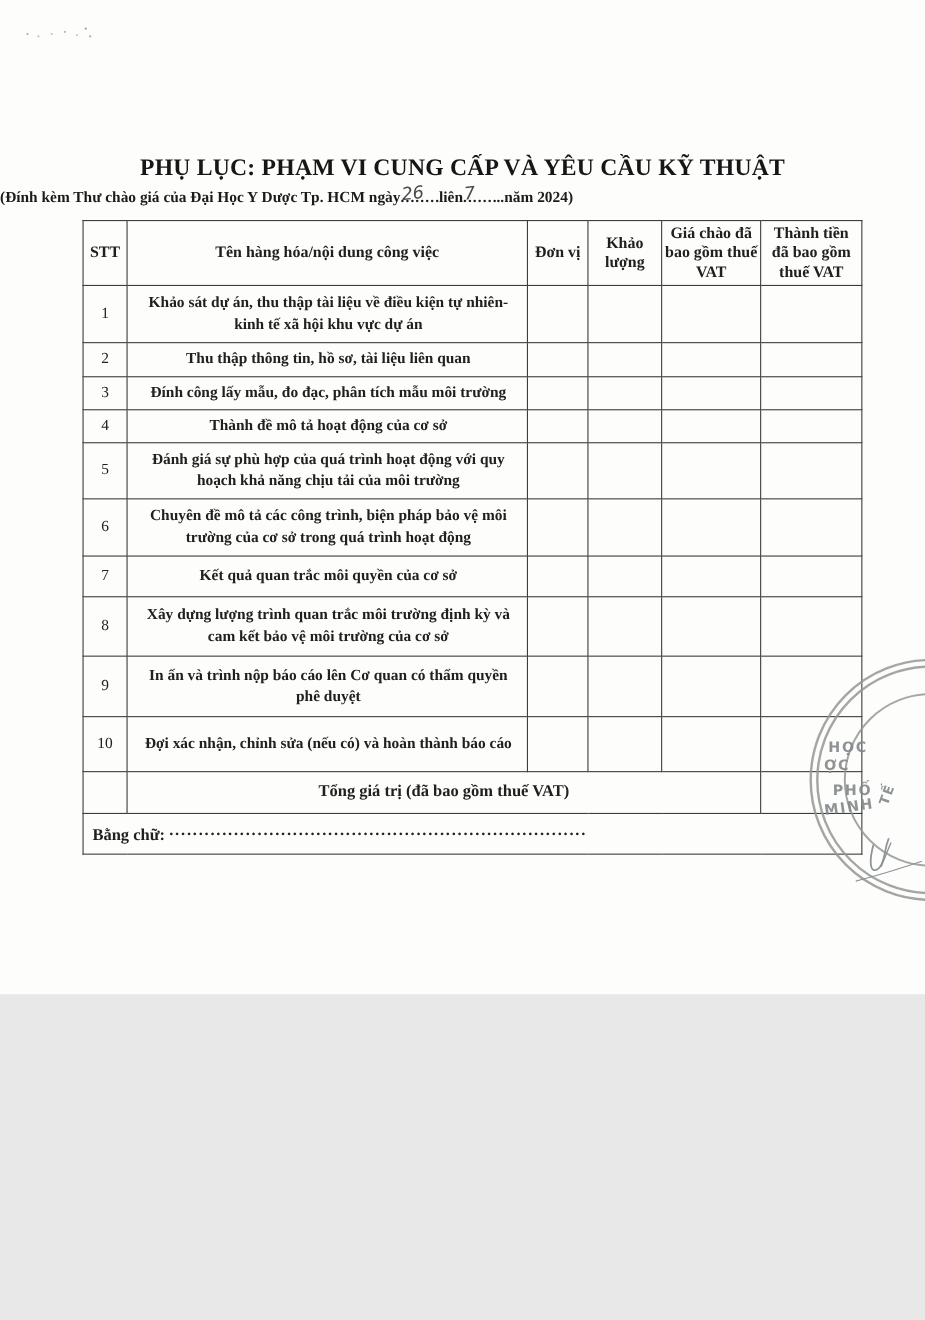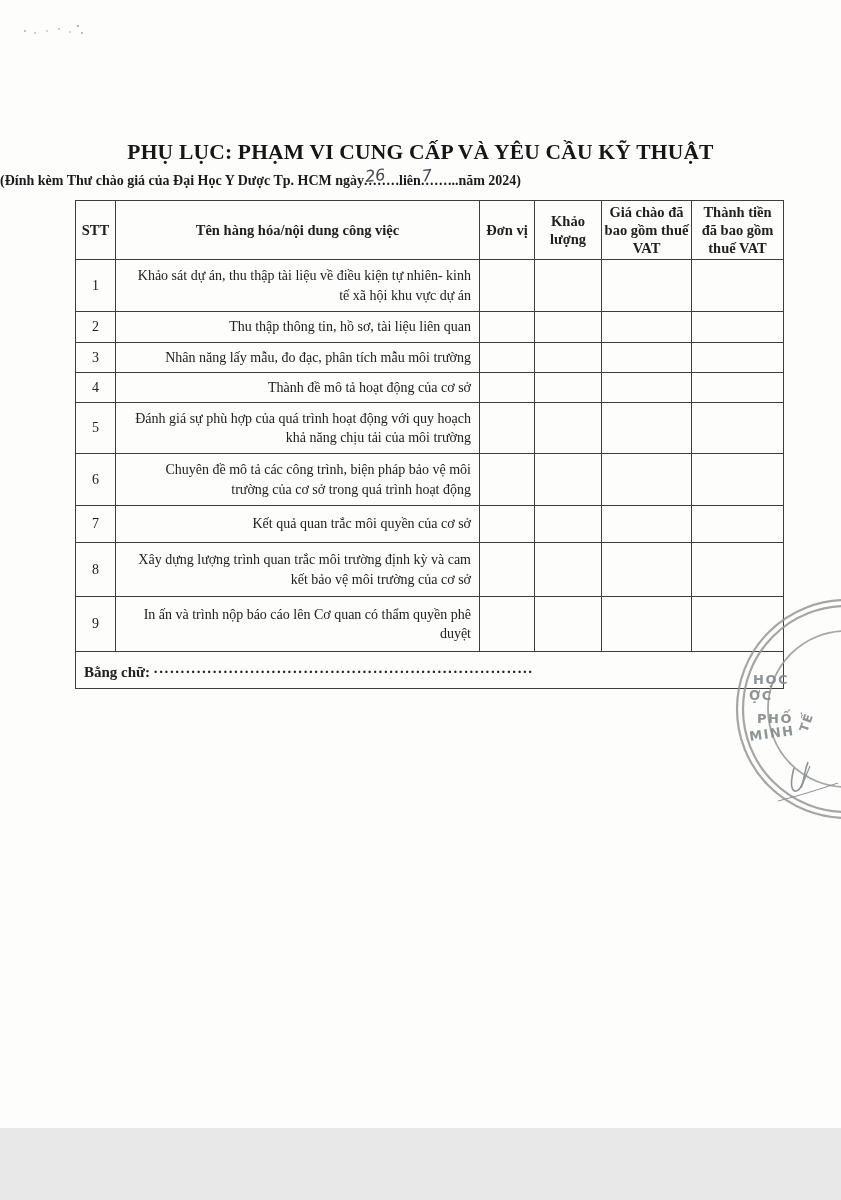--- a/index.html
+++ b/index.html
@@ -1,17 +1,17 @@
 <!DOCTYPE html>
 <html><head>
 <meta charset="utf-8">
 <style>
   html,body{margin:0;padding:0;background:#e8e8e8;}
   .page{
-    position:relative;width:841px;height:1128px;background:#fdfdfc;
+    position:relative;width:841px;height:904px;background:#fdfdfc;
     overflow:hidden;margin:0 auto;
     font-family:"Liberation Serif","DejaVu Serif",serif;color:#1e1e1e;
   }
   .specks{
     position:absolute;top:30px;left:24px;width:2px;height:2px;border-radius:50%;
     background:#aeaeab;
     box-shadow:10px 2px 0 0 #c0c0bd,22px 0 0 0 #c6c6c3,34px -2px 0 0 #bcbcb9,
                45px 1px 0 0 #cacac7,53px -5px 0 0 #9c9c99,57px 2px 0 0 #a8a8a5;
   }
   .title{
@@ -30,21 +30,21 @@
     font-size:16px;color:#474c50;transform:rotate(-6deg);letter-spacing:0;
   }
   table.quote{
     position:absolute;top:200px;left:75px;width:708px;
     border-collapse:collapse;table-layout:fixed;
     font-size:14px;color:#202020;
   }
   table.quote th,table.quote td{border:1px solid #3d3d3d;vertical-align:middle;}
   table.quote th{font-size:14.5px;font-weight:bold;line-height:1.25;padding:2px 2px;text-align:center;}
   td.stt{text-align:center;padding:0 2px;}
-  td.desc{padding:2px 8px 2px 10px;line-height:1.42;text-align:right;}
+  td.desc{padding:2px 8px 2px 10px;line-height:1.42;text-align:center;font-weight:bold;}
   td.blank{padding:0;}
   td.total-cell{text-align:center;font-weight:bold;font-size:15px;}
   td.words-cell{padding:4px 6px 4px 8px;font-weight:bold;font-size:15px;white-space:nowrap;}
   .bc-dots{
     display:inline-block;width:378px;overflow:hidden;vertical-align:baseline;
     letter-spacing:1.6px;font-weight:bold;
   }
   .stamp{position:absolute;left:690px;top:590px;width:151px;height:240px;}
 </style>
 </head>
@@ -89,21 +89,21 @@
       <tr style="height:31px">
         <td class="stt">2</td>
         <td class="desc">Thu thập thông tin, hồ sơ, tài liệu liên quan</td>
         <td class="blank"></td>
         <td class="blank"></td>
         <td class="blank"></td>
         <td class="blank"></td>
       </tr>
       <tr style="height:30px">
         <td class="stt">3</td>
-        <td class="desc">Nhân năng lấy mẫu, đo đạc, phân tích mẫu môi trường</td>
+        <td class="desc">Đính công lấy mẫu, đo đạc, phân tích mẫu môi trường</td>
         <td class="blank"></td>
         <td class="blank"></td>
         <td class="blank"></td>
         <td class="blank"></td>
       </tr>
       <tr style="height:30px">
         <td class="stt">4</td>
         <td class="desc">Thành đề mô tả hoạt động của cơ sở</td>
         <td class="blank"></td>
         <td class="blank"></td>
@@ -143,20 +143,33 @@
         <td class="blank"></td>
       </tr>
       <tr style="height:55px">
         <td class="stt">9</td>
         <td class="desc">In ấn và trình nộp báo cáo lên Cơ quan có thẩm quyền phê duyệt</td>
         <td class="blank"></td>
         <td class="blank"></td>
         <td class="blank"></td>
         <td class="blank"></td>
       </tr>
+      <tr style="height:50px">
+        <td class="stt">10</td>
+        <td class="desc">Đợi xác nhận, chỉnh sửa (nếu có) và hoàn thành báo cáo</td>
+        <td class="blank"></td>
+        <td class="blank"></td>
+        <td class="blank"></td>
+        <td class="blank"></td>
+      </tr>
+      <tr style="height:38px">
+        <td class="blank"></td>
+        <td class="total-cell" colspan="4">Tổng giá trị (đã bao gồm thuế VAT)</td>
+        <td class="blank"></td>
+      </tr>
       <tr style="height:37px">
         <td class="words-cell" colspan="6">
           <span>Bằng chữ:</span>
           <span class="bc-dots">...........................................................................................................................................</span>
         </td>
       </tr>
     </tbody>
   </table>
 
   <svg class="stamp" viewBox="0 0 151 240" xmlns="http://www.w3.org/2000/svg">

